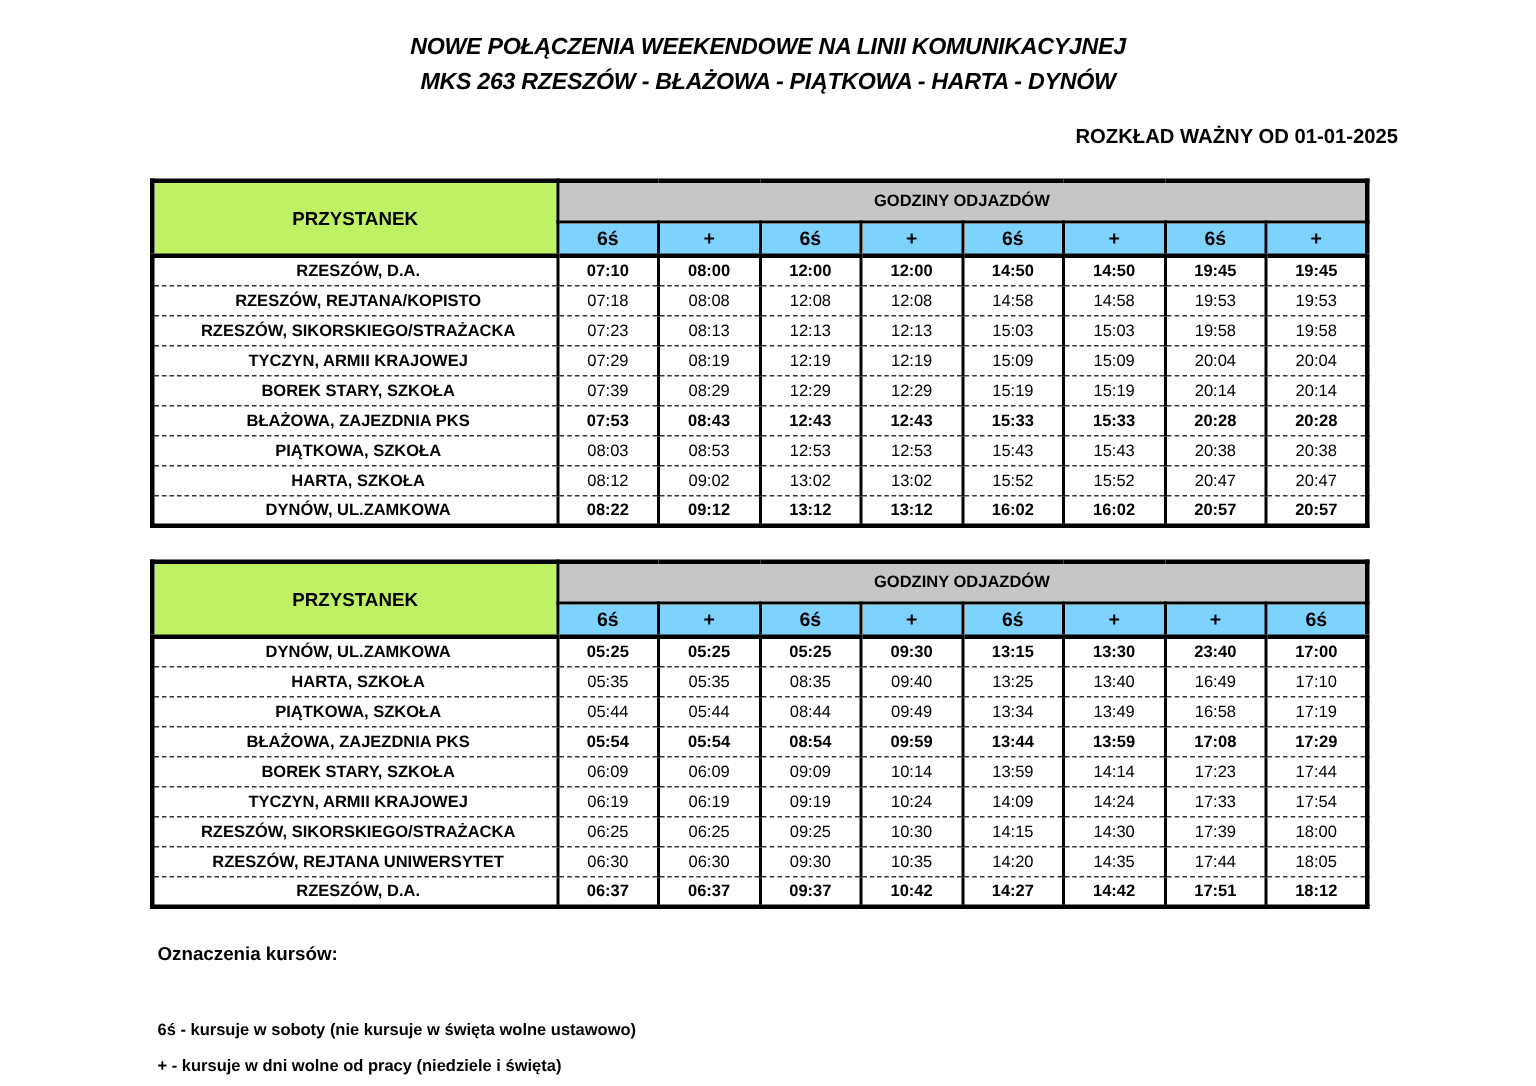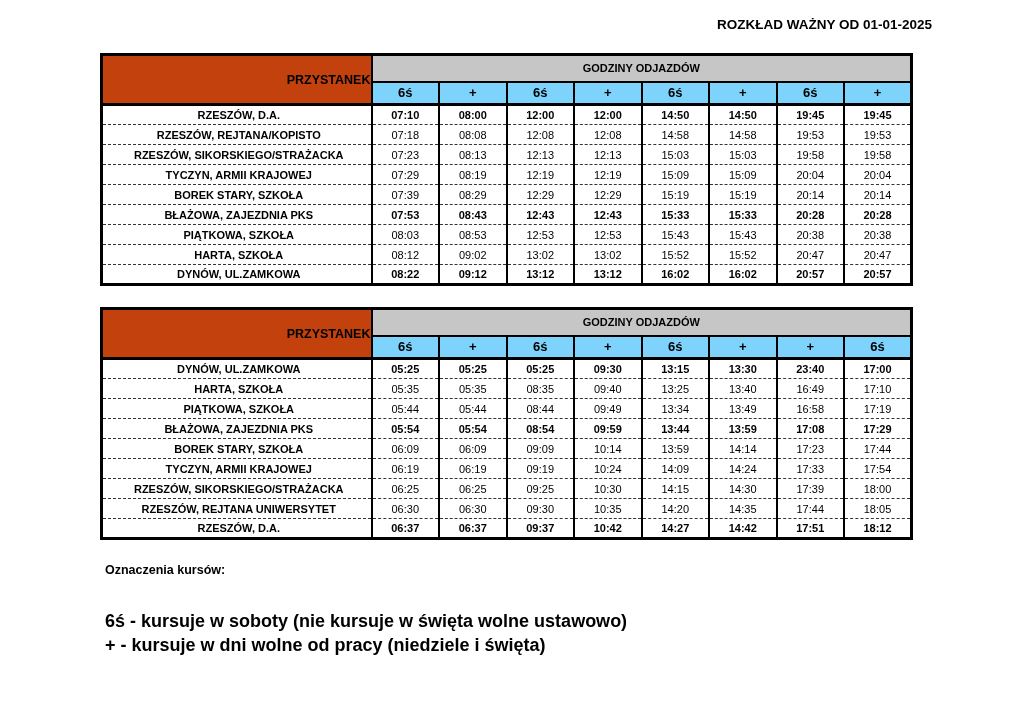--- a/index.html
+++ b/index.html
@@ -46,24 +46,24 @@
   table.timetable col.time-col { width: 67.5px; }
 
   table.timetable th, table.timetable td {
     border-left: 2px solid #000;
     border-right: 2px solid #000;
     overflow: hidden;
     white-space: nowrap;
   }
 
   th.stop-header {
-    background: #c2410c;
+    background: #bef264;
     font-size: 12.5px;
     font-weight: bold;
-    text-align: right;
+    text-align: center;
     border-right: 3px solid #000;
     border-bottom: 3px solid #000;
   }
   th.times-header {
     background: #c6c6c6;
     font-size: 11px;
     font-weight: bold;
     text-align: center;
     height: 27px;
     border-bottom: 2px solid #000;
@@ -94,29 +94,33 @@
 
   .legend { margin-left: 105px; }
   .legend-heading {
     margin-top: 23px;
     font-weight: bold;
     font-size: 12.5px;
   }
   .legend-items { margin-top: 32px; }
   .legend-item {
     font-weight: bold;
-    font-size: 18px;
+    font-size: 11px;
     line-height: 24px;
   }
 </style>
 </head>
 <body>
 
 <div class="page">
 
+  <div class="title-block">
+    <div class="title-line">NOWE POŁĄCZENIA WEEKENDOWE NA LINII KOMUNIKACYJNEJ</div>
+    <div class="title-line">MKS 263 RZESZÓW - BŁAŻOWA - PIĄTKOWA - HARTA - DYNÓW</div>
+  </div>
 
   <div class="valid-from">ROZKŁAD WAŻNY OD 01-01-2025</div>
 
   <div class="tables-area">
 
     <table class="timetable">
       <colgroup>
         <col class="stop-col">
         <col class="time-col">
           <col class="time-col">

